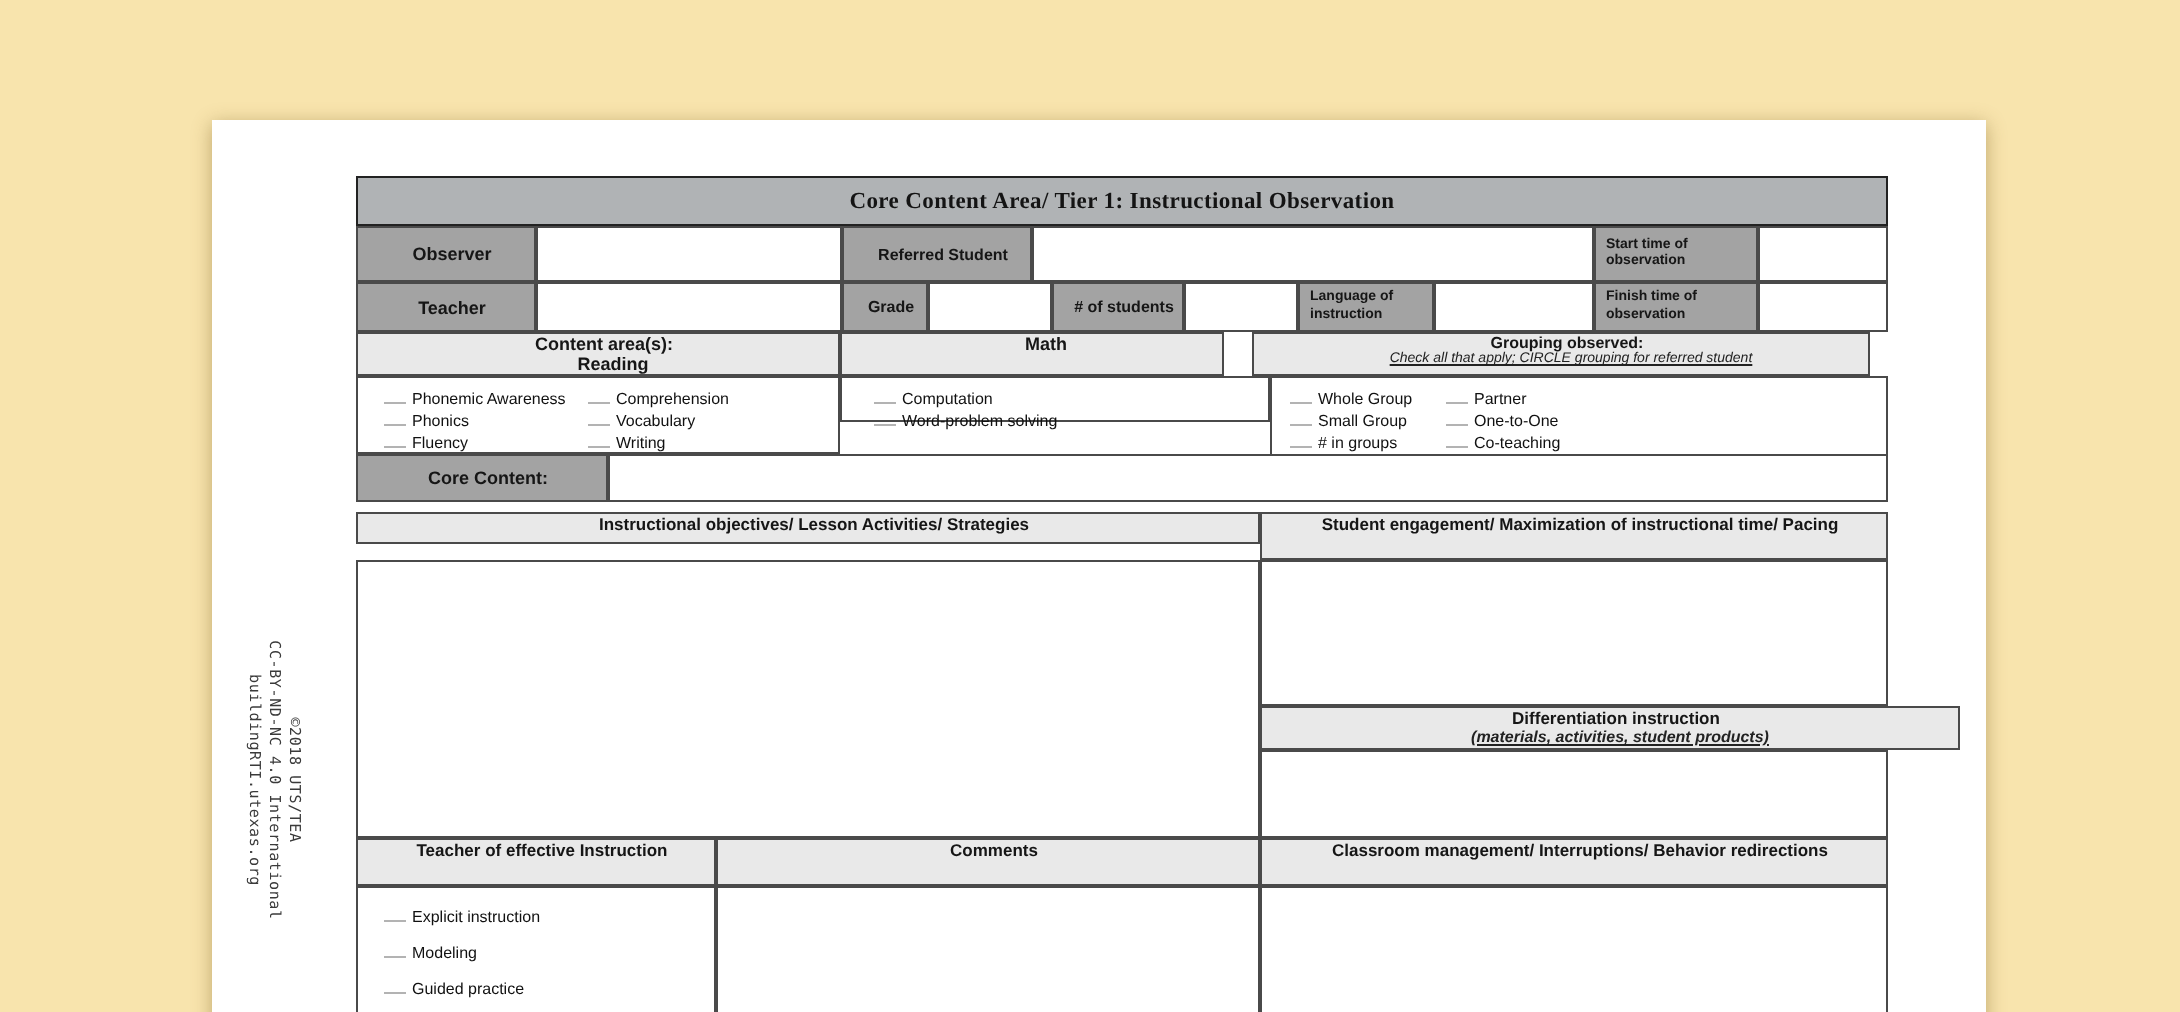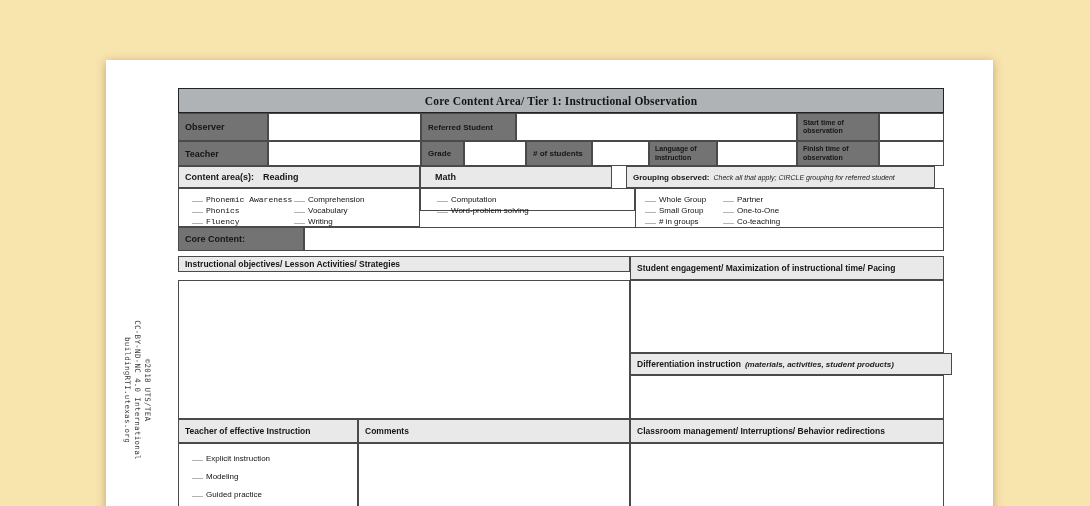--- a/index.html
+++ b/index.html
@@ -22,36 +22,37 @@
     font-size:7.5px;line-height:10px;letter-spacing:.3px;color:#3a3a3a;
     white-space:nowrap;
   }
   .tbl{position:absolute;left:72px;top:28px;width:766px;height:430px;}
   .cell{
     position:absolute;box-sizing:border-box;
     border:1px solid #4a4a4a;background:#ffffff;
     color:#161616;
   }
   .lbl{
-    background:#737373;font-weight:bold;
+    background:#a3a3a3;font-weight:bold;
     display:flex;align-items:center;padding-left:6px;
     font-size:9px;
+    justify-content:center;
   }
   .sm{font-size:8px;}
   .xs{font-size:7px;line-height:8.5px;padding-left:5px;}
   .title{
     background:#b0b3b5;border:1px solid #222;
     display:flex;align-items:center;justify-content:center;
     font-weight:bold;font-size:11.5px;letter-spacing:.2px;color:#141414;
   }
   .hdr{
     background:#e9e9e9;font-weight:bold;font-size:8.5px;
-    display:flex;align-items:center;padding-left:6px;
+    display:flex;align-items:center;padding-left:6px;flex-direction:column;
   }
-  .note{font-weight:normal;font-style:italic;font-size:7px;margin-left:4px;color:#222;}
+  .note{font-weight:normal;font-style:italic;font-size:7px;margin-left:4px;color:#222;text-decoration:underline;}
   .col{position:absolute;top:5px;}
   .ck{font-size:8px;line-height:11px;white-space:nowrap;color:#111;}
   .us{
     display:inline-block;width:11px;height:7px;margin-right:3px;
     border-bottom:1px solid #b3b3b3;
   }
   .feat .ck{line-height:18px;}
   .val{margin-left:9px;}
 </style>
 </head>
@@ -105,21 +106,21 @@
     </div>
     <div class="cell hdr" style="left:242px;top:78px;width:192px;height:22px;font-size:9px;padding-left:14px;">
       <span>Math</span>
     </div>
     <div class="cell hdr" style="left:448px;top:78px;width:309px;height:22px;font-size:8px;">
       <span>Grouping observed:</span>
       <span class="note">Check all that apply; CIRCLE grouping for referred student</span>
     </div>
 
     <div class="cell" style="left:0;top:100px;width:242px;height:39px;">
-      <div class="col" style="left:13px;font-family:Liberation Mono, monospace;">
+      <div class="col" style="left:13px;">
         <div class="ck"><span class="us"></span><span>Phonemic Awareness</span></div>
         <div class="ck"><span class="us"></span><span>Phonics</span></div>
         <div class="ck"><span class="us"></span><span>Fluency</span></div>
       </div>
       <div class="col" style="left:115px;">
         <div class="ck"><span class="us"></span><span>Comprehension</span></div>
         <div class="ck"><span class="us"></span><span>Vocabulary</span></div>
         <div class="ck"><span class="us"></span><span>Writing</span></div>
       </div>
     </div>
@@ -149,21 +150,21 @@
 
     <div class="cell hdr" style="left:0;top:168px;width:452px;height:16px;">
       <span>Instructional objectives/ Lesson Activities/ Strategies</span>
     </div>
     <div class="cell hdr" style="left:452px;top:168px;width:314px;height:24px;">
       <span>Student engagement/ Maximization of instructional time/ Pacing</span>
     </div>
 
     <div class="cell" style="left:0;top:192px;width:452px;height:139px;"></div>
     <div class="cell" style="left:452px;top:192px;width:314px;height:73px;"></div>
-    <div class="cell hdr" style="left:452px;top:265px;width:322px;height:22px;">
+    <div class="cell hdr" style="left:452px;top:265px;width:350px;height:22px;">
       <span>Differentiation instruction</span>
       <span class="note" style="font-weight:bold;font-size:8px;">(materials, activities, student products)</span>
     </div>
     <div class="cell" style="left:452px;top:287px;width:314px;height:44px;"></div>
 
     <div class="cell hdr" style="left:0;top:331px;width:180px;height:24px;">
       <span>Teacher of effective Instruction</span>
     </div>
     <div class="cell hdr" style="left:180px;top:331px;width:272px;height:24px;">
       <span>Comments</span>

